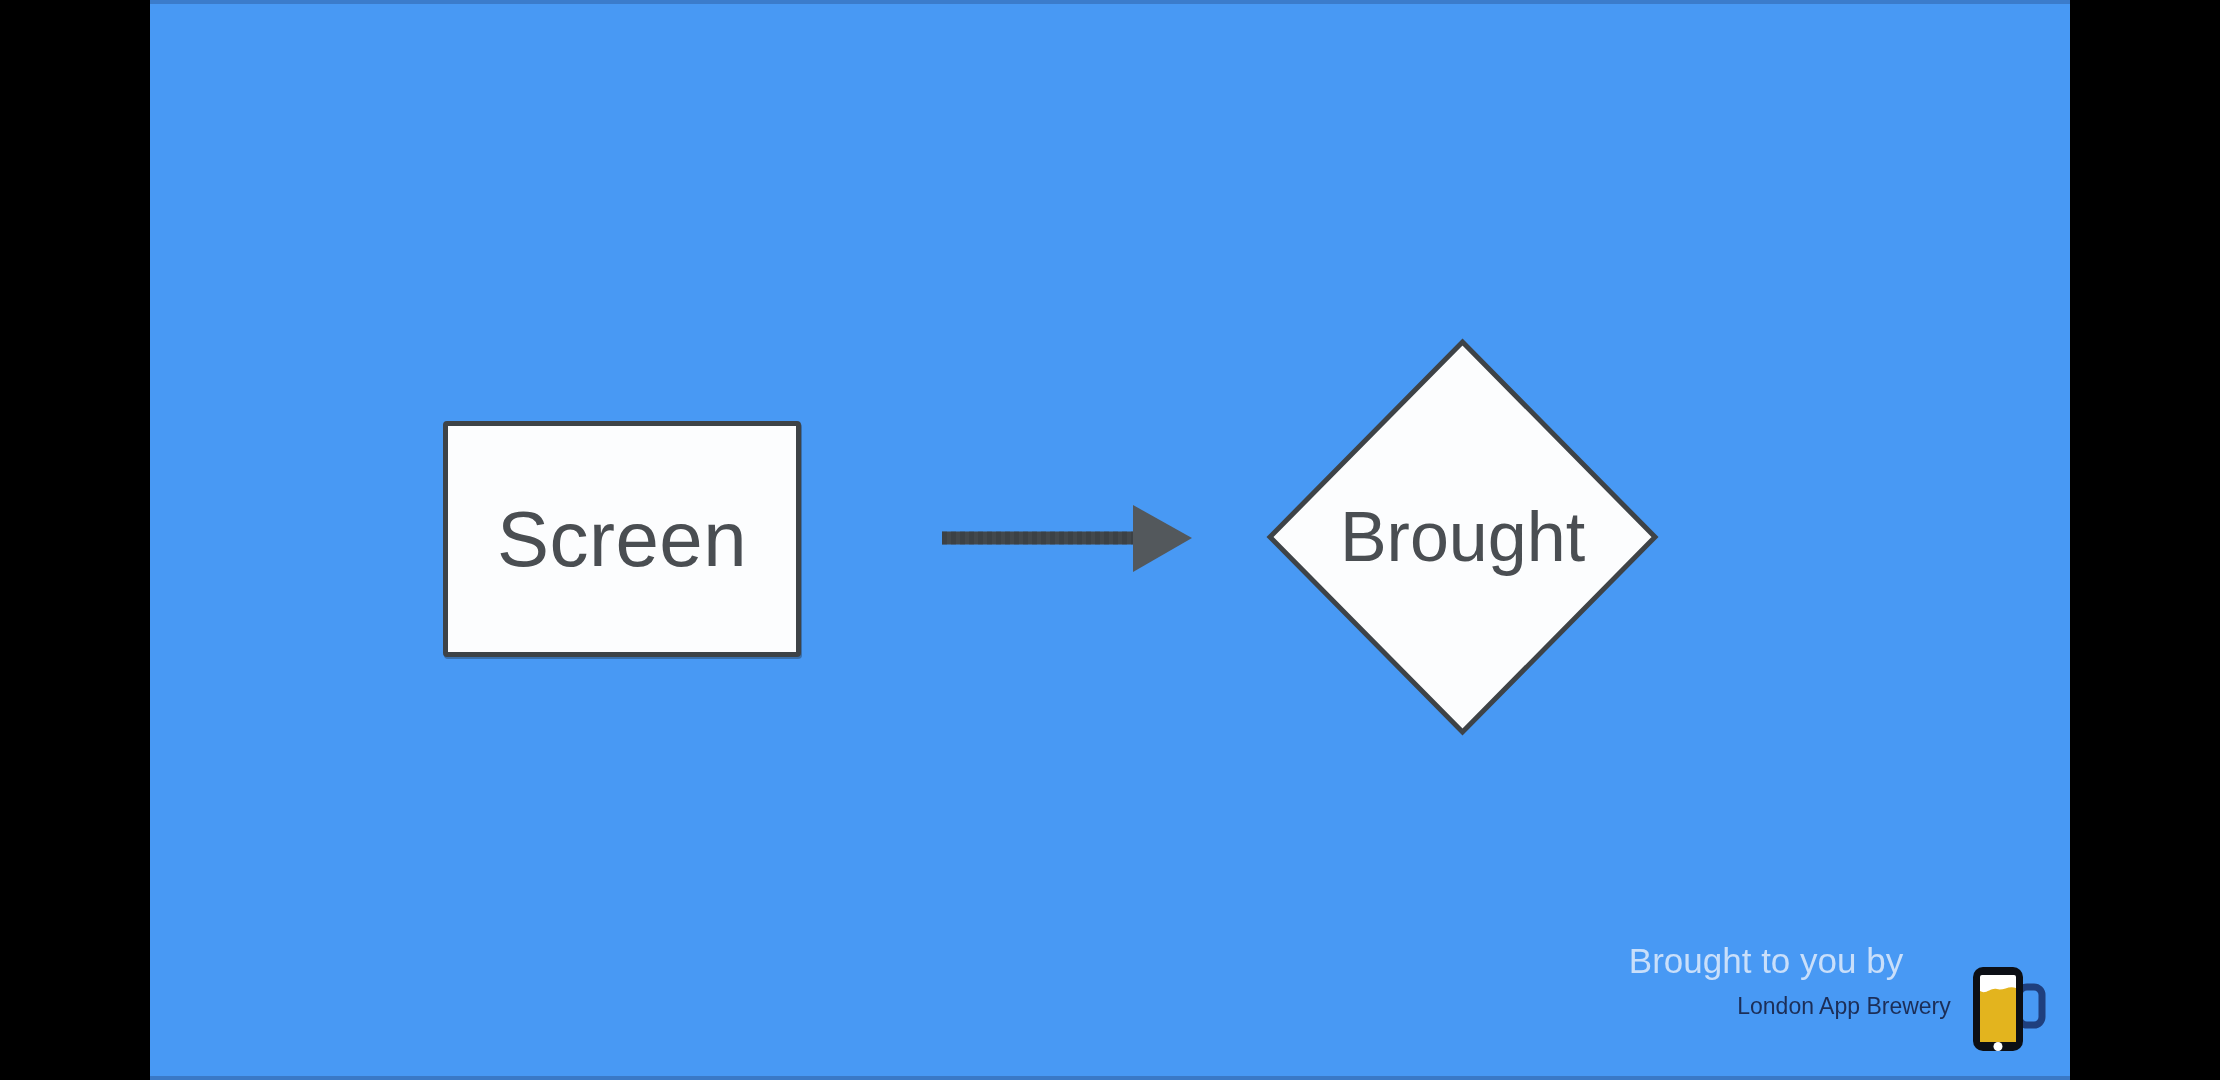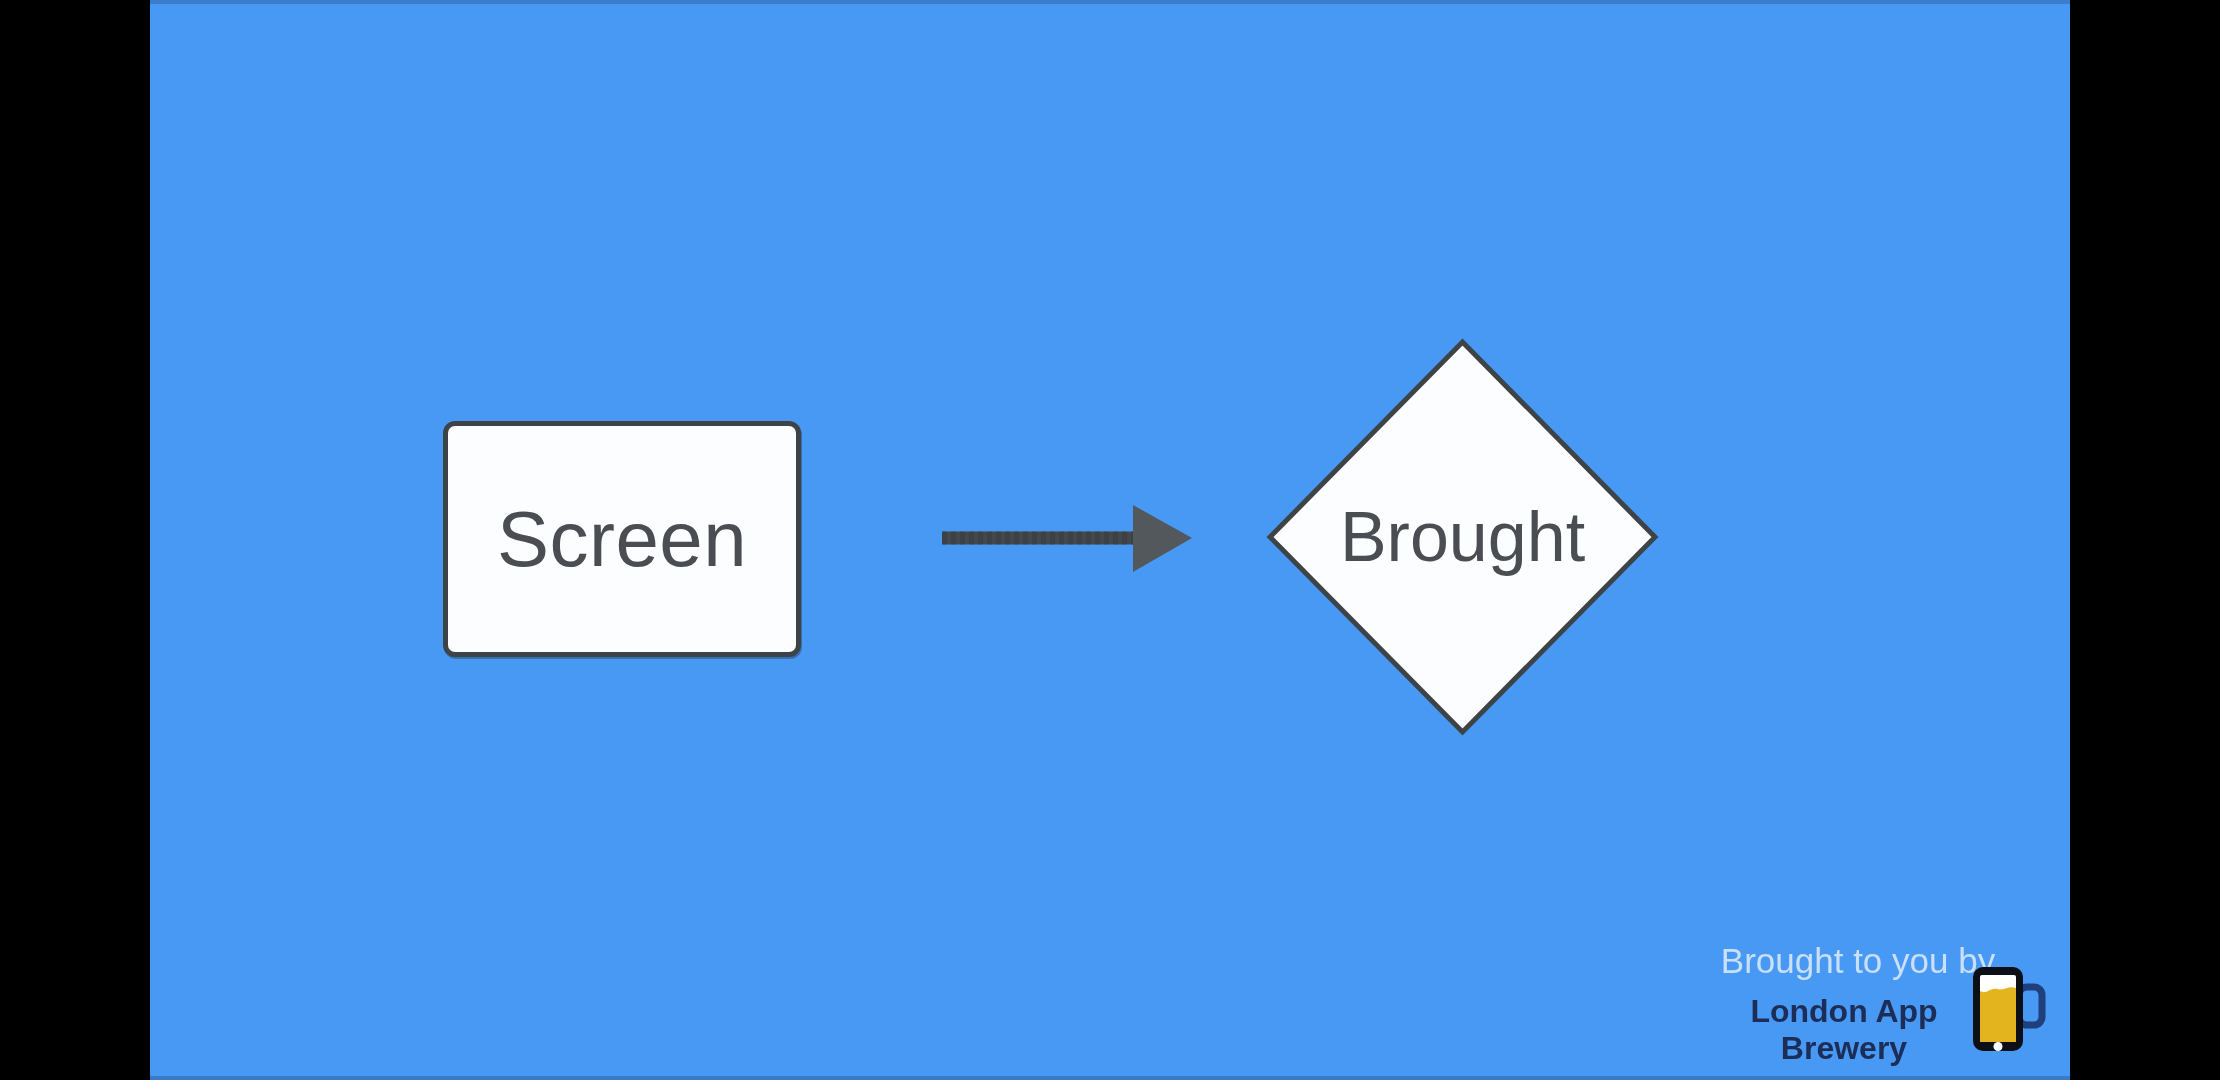--- a/index.html
+++ b/index.html
@@ -26,21 +26,21 @@
   }
   .node-screen {
     position: absolute;
     left: 443px;
     top: 421px;
     width: 358px;
     height: 236px;
     box-sizing: border-box;
     background: #fcfdfe;
     border: 5px solid #3e4347;
-    border-radius: 12px;
+    border-radius: 4px;
     display: flex;
     align-items: center;
     justify-content: center;
     box-shadow: 1px 2px 0 rgba(30,35,40,0.35);
   }
   .node-screen .label {
     font-size: 78px;
     font-weight: 300;
     letter-spacing: 0.5px;
     color: #4a4e52;
@@ -81,22 +81,22 @@
     font-size: 35px;
     font-weight: 300;
     color: #c9dffa;
   }
   .brand-company {
     position: absolute;
     left: 1694px;
     top: 993px;
     width: 300px;
     text-align: center;
-    font-size: 32px;
-    font-weight: bold;
+    font-size: 23px;
+    font-weight: normal;
     color: #1c2e57;
   }
   .brand-logo {
     position: absolute;
     left: 1972px;
     top: 966px;
     width: 74px;
     height: 86px;
   }
 </style>
@@ -117,21 +117,21 @@
       <polygon points="203,10 262,43 203,77" fill="#53585c"></polygon>
     </svg>
 
     <div class="diamond-wrap" style="left:1111px;">
       <svg width="403" height="414" viewBox="0 0 403 414">
         <polygon points="201.5,12 394,207 201.5,402 9,207" fill="#fcfdfe" stroke="#3e4347" stroke-width="5" stroke-linejoin="miter"></polygon>
       </svg>
       <div class="diamond-label">Brought</div>
     </div>
 
-    <div class="brand-tagline" style="left:1558px;">Brought to you by</div>
+    <div class="brand-tagline" style="left:1466px;">Brought to you by</div>
     <div class="brand-company" style="left:1544px;">London App Brewery</div>
 
     <svg class="brand-logo" style="left:1822px;" viewBox="0 0 74 86">
 
       <rect x="47" y="21" width="23" height="38" rx="8" fill="none" stroke="#1f3f7d" stroke-width="7"></rect>
 
       <rect x="1" y="1" width="50" height="84" rx="10" fill="#0c0f15"></rect>
 
       <rect x="8" y="9" width="36" height="67" rx="2" fill="#ffffff"></rect>
 

